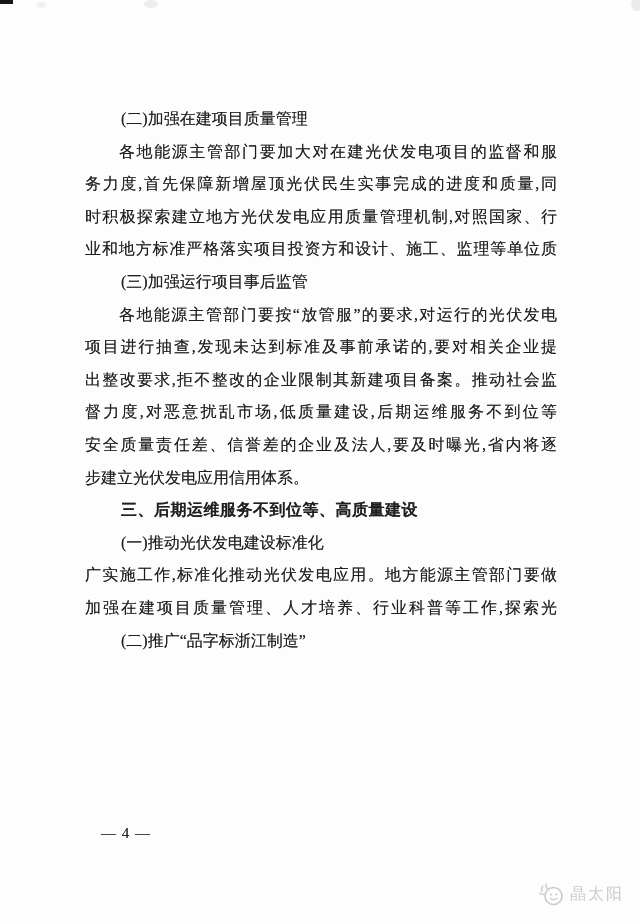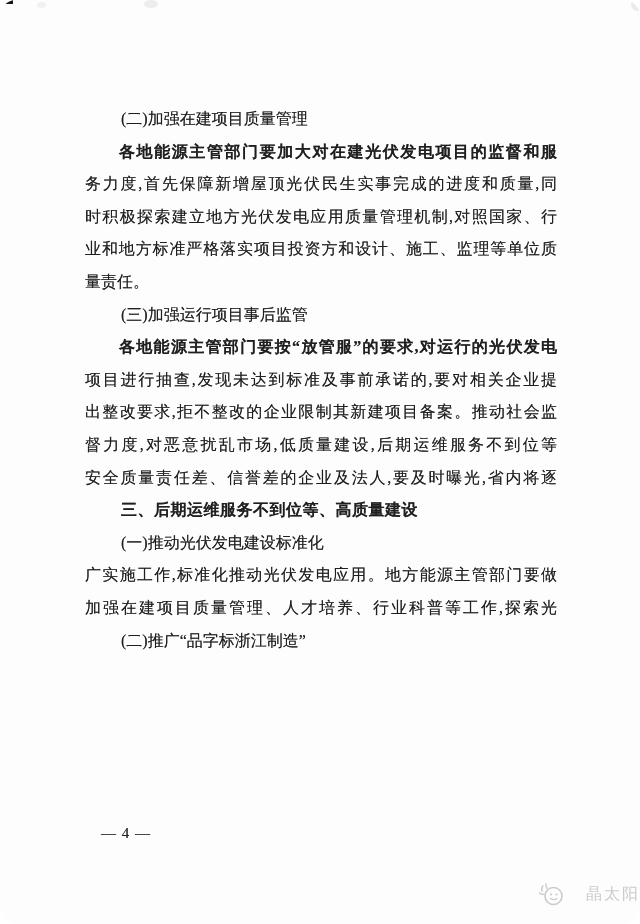--- a/index.html
+++ b/index.html
@@ -6,21 +6,20 @@
   body {
     width: 640px; height: 924px;
     font-family: "Liberation Serif", "DejaVu Serif", serif;
     background: #ffffff;
   }
   .page {
     position: relative;
     width: 640px; height: 924px;
     background: #fdfdfd;
     overflow: hidden;
-    border-radius: 16px;
   }
   
   .corner-mark {
     position: absolute; left: 0; top: 0;
     width: 13px; height: 4px;
     background: #161616;
   }
   .smudge { position: absolute; border-radius: 50%; }
   .smudge.s1 { left: 144px; top: 0; width: 14px; height: 8px; background: #ededed; }
   .smudge.s2 { right: -3px; top: -2px; width: 12px; height: 13px; background: #ebebeb; }
@@ -38,21 +37,21 @@
   .doc-line {
     height: 32.6px;
     line-height: 32.6px;
     white-space: nowrap;
     overflow: visible;
   }
   .k-full, .k-first {
     text-align: justify;
     text-align-last: justify;
   }
-  .k-first { padding-left: 34px; font-weight: bold; }
+  .k-first { padding-left: 34px; }
   .k-sub   { padding-left: 36px; }
   .k-head  {
     padding-left: 36px;
     font-weight: 700;
     font-family: "Liberation Sans", "DejaVu Sans", sans-serif;
     letter-spacing: 0.5px;
   }
   .k-last  { text-align: left; }
 
   .page-number {
@@ -62,21 +61,21 @@
     letter-spacing: 1px;
     color: #262626;
     text-shadow: 0 0 0.5px rgba(45,45,45,0.6);
   }
 
   .watermark {
     position: absolute;
     left: 536px; top: 880px;
     display: flex;
     align-items: center;
-    gap: 20px;
+    gap: 4px;
     color: #cbcbcb;
   }
   .watermark .wm-text {
     font-size: 16px;
     letter-spacing: 2px;
     font-family: "Liberation Sans", "DejaVu Sans", sans-serif;
   }
   .watermark svg { display: block; }
 </style>
 </head>
@@ -89,27 +88,27 @@
   <div class="smudge s2"></div>
   <div class="smudge s3"></div>
 
   <div class="textblock">
 
   <div class="doc-line k-sub">(二)加强在建项目质量管理</div>
       <div class="doc-line k-first">各地能源主管部门要加大对在建光伏发电项目的监督和服</div>
       <div class="doc-line k-full">务力度,首先保障新增屋顶光伏民生实事完成的进度和质量,同</div>
       <div class="doc-line k-full">时积极探索建立地方光伏发电应用质量管理机制,对照国家、行</div>
       <div class="doc-line k-full">业和地方标准严格落实项目投资方和设计、施工、监理等单位质</div>
-      <div class="doc-line k-last">量责任。</div>
       <div class="doc-line k-sub">(三)加强运行项目事后监管</div>
       <div class="doc-line k-first">各地能源主管部门要按“放管服”的要求,对运行的光伏发电</div>
       <div class="doc-line k-full">项目进行抽查,发现未达到标准及事前承诺的,要对相关企业提</div>
       <div class="doc-line k-full">出整改要求,拒不整改的企业限制其新建项目备案。推动社会监</div>
       <div class="doc-line k-full">督力度,对恶意扰乱市场,低质量建设,后期运维服务不到位等</div>
       <div class="doc-line k-full">安全质量责任差、信誉差的企业及法人,要及时曝光,省内将逐</div>
+      <div class="doc-line k-last">步建立光伏发电应用信用体系。</div>
       <div class="doc-line k-head">三、后期运维服务不到位等、高质量建设</div>
       <div class="doc-line k-sub">(一)推动光伏发电建设标准化</div>
       <div class="doc-line k-full">广实施工作,标准化推动光伏发电应用。地方能源主管部门要做</div>
       <div class="doc-line k-full">加强在建项目质量管理、人才培养、行业科普等工作,探索光</div>
       <div class="doc-line k-sub">(二)推广“品字标浙江制造”</div>
     </div>
 
   <div class="page-number">— 4 —</div>
 
   <div class="watermark">

